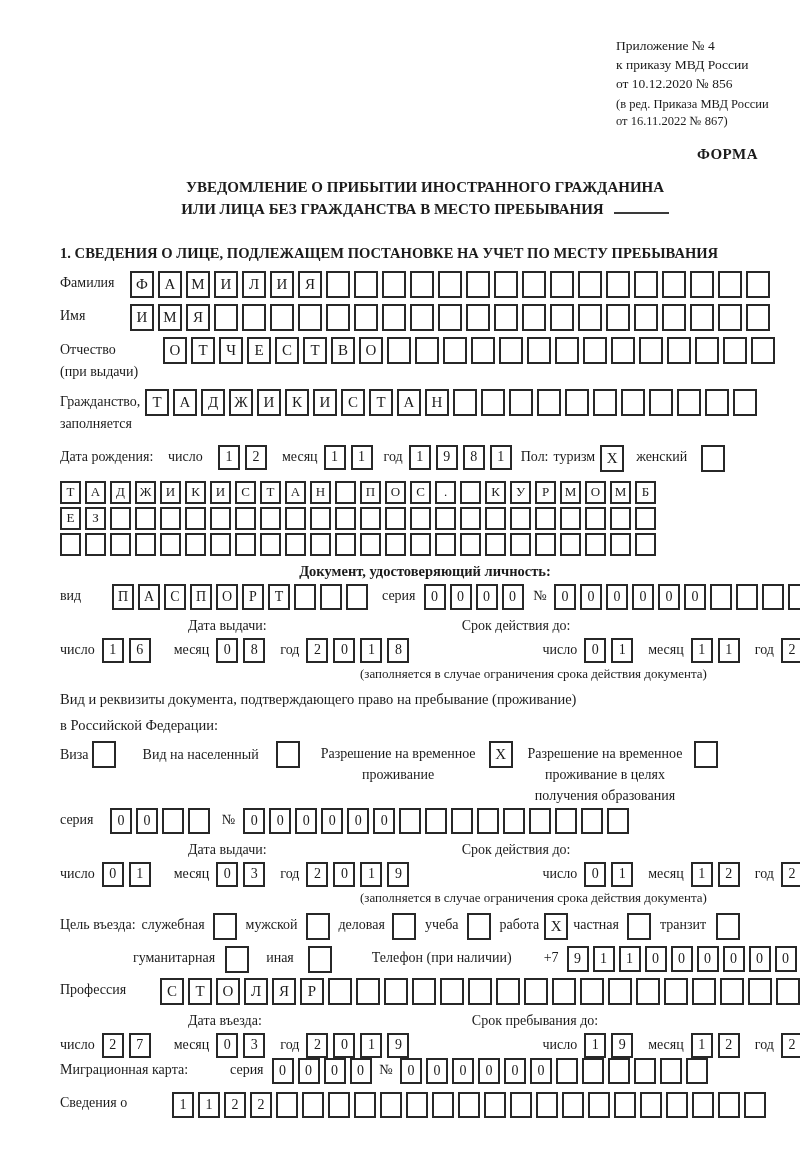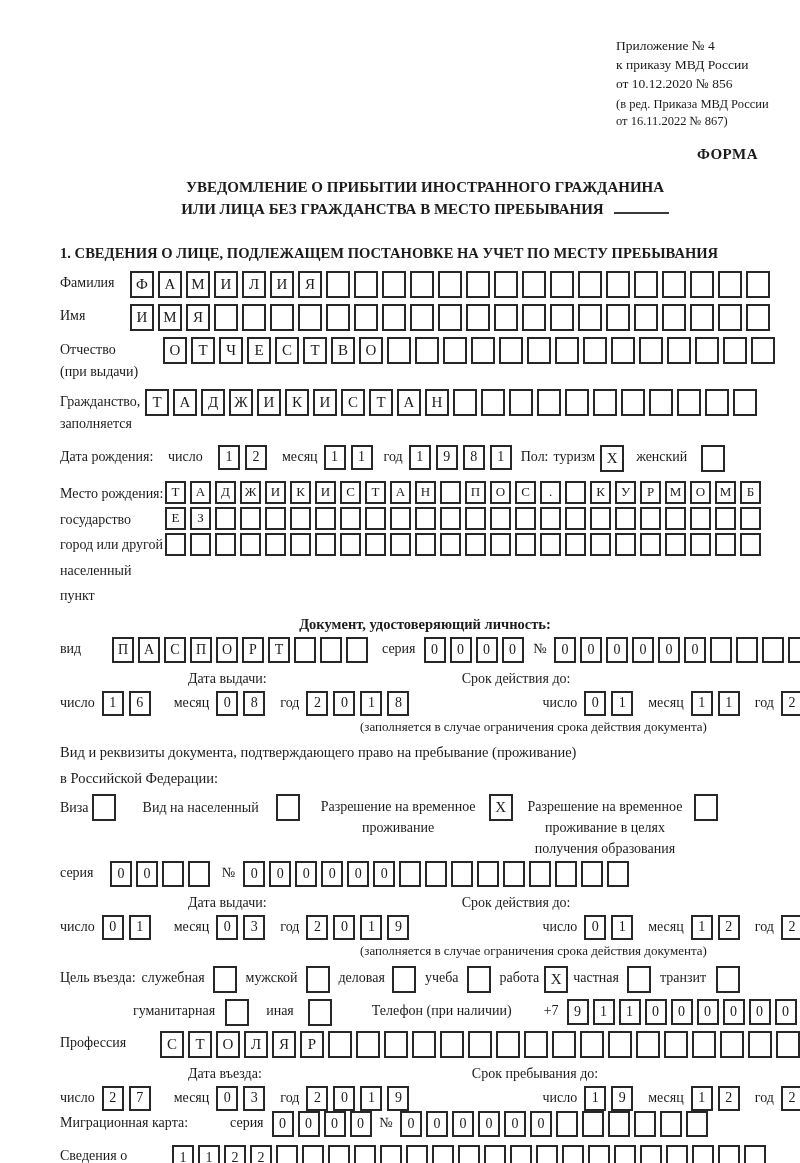--- a/index.html
+++ b/index.html
@@ -218,26 +218,20 @@
         <span class="cell">1</span>
       </span>
     <span class="lbl" style="margin-left:4px">Пол:</span>
     <span class="lbl" style="margin-left:5px">туризм</span>
     <span class="cbox" style="margin-left:5px">X</span>
     <span class="lbl" style="margin-left:12px">женский</span>
     <span class="cbox" style="margin-left:14px"></span>
   </div>
 
   <div class="row" style="margin-top:9px">
-    <span class="lbl-col" style="width:105px">
-      <span style="display:block">Место рождения:</span>
-      <span style="display:block">государство</span>
-      <span style="display:block">город или другой</span>
-      <span style="display:block">населенный пункт</span>
-    </span>
     <span class="rows-col">
       <span class="cells sm" style="margin-bottom:3px">
           <span class="cell">Т</span>
           <span class="cell">А</span>
           <span class="cell">Д</span>
           <span class="cell">Ж</span>
           <span class="cell">И</span>
           <span class="cell">К</span>
           <span class="cell">И</span>
           <span class="cell">С</span>

